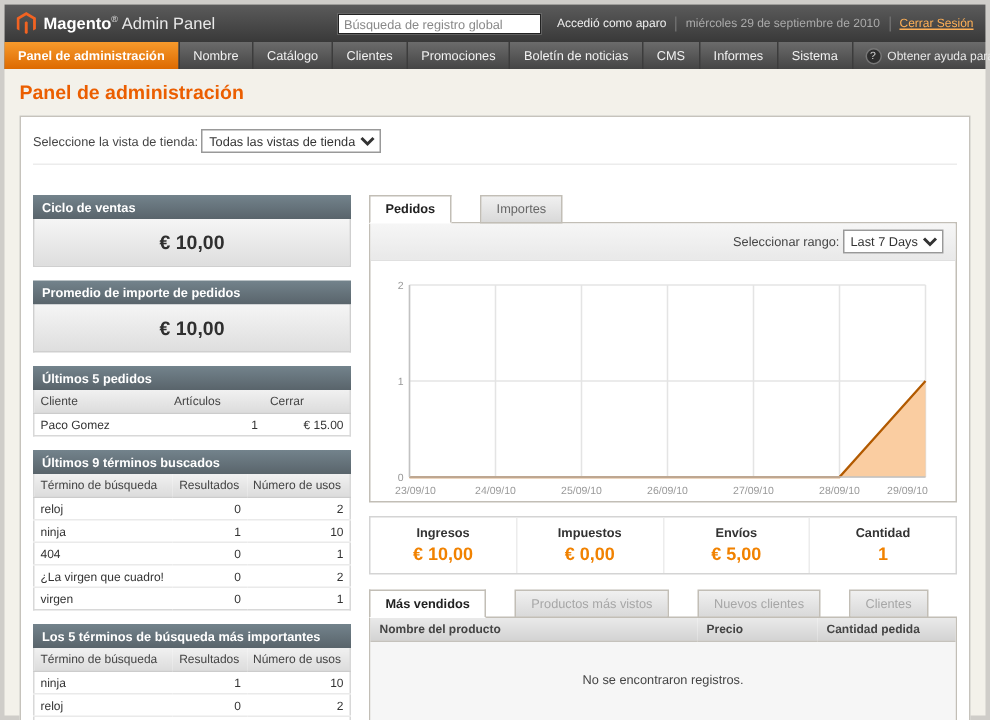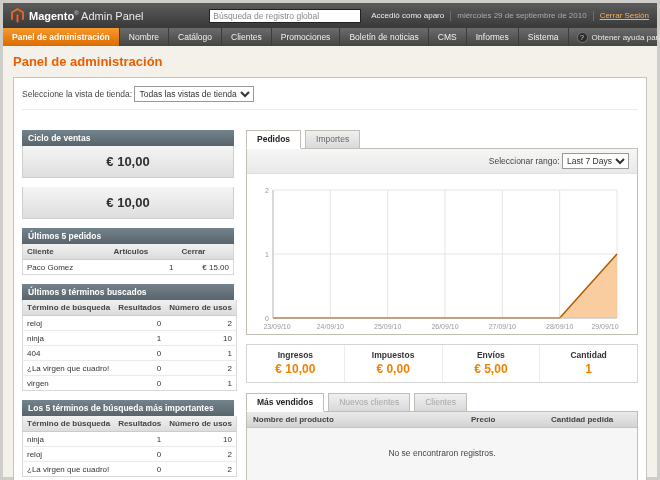--- a/index.html
+++ b/index.html
@@ -8,21 +8,21 @@
   .app { margin:3px; background:#f3f1ea; height:474px; }
 
   
   .hdr { height:25px; background:linear-gradient(#5b5b5b,#393939); display:flex; align-items:center; padding:0 8px; }
   .logo { display:flex; align-items:center; gap:5px; }
   .logo-text { color:#fff; font-size:11px; white-space:nowrap; }
   .logo-text b { font-weight:bold; }
   .logo-text sup { font-size:6px; color:#ddd; }
   .logo-text .suffix { color:#e8e8e8; font-weight:normal; }
   .hdr-spacer { flex:1; }
-  .global-search { width:152px; height:14px; font-size:8.5px; color:#888; border:1px solid #222; background:#fff; padding:0 3px; font-family:inherit; }
+  .global-search { width:136px; height:14px; font-size:8.5px; color:#888; border:1px solid #222; background:#fff; padding:0 3px; font-family:inherit; }
   .hdr-right { display:flex; align-items:center; gap:6px; margin-left:10px; font-size:8px; color:#ccc; white-space:nowrap; }
   .hdr-sep { width:1px; height:10px; background:#6d6d6d; }
   .logged { color:#eee; }
   .hdr-date { color:#aaa;text-align:center; }
   .logout { color:#ffb056; text-decoration:underline; cursor:pointer; }
 
   
   .nav { height:18px; background:linear-gradient(#6b6b6b,#454545); display:flex; align-items:stretch; font-size:8.5px; color:#f2f2f2; }
   .nav-item { display:flex; align-items:center; padding:0 9px; border-right:1px solid #3c3c3c; cursor:pointer; white-space:nowrap; }
   .nav-item.active { background:linear-gradient(#f79a2c,#dd6a00); font-weight:bold; color:#fff; }
@@ -38,27 +38,27 @@
 
   .cols { display:flex; gap:12px; align-items:flex-start; }
   .col-left { width:212px; flex:none; }
   .col-right { flex:1; min-width:0; }
 
   
   .panel { margin-bottom:9px; }
   .panel-head { background:linear-gradient(#73838c,#59646b); color:#fff; font-size:8.5px; font-weight:bold; padding:3px 6px; }
   .panel-value { border:1px solid #cfcfcf; border-top:none; background:linear-gradient(#f5f5f5,#dedede); text-align:center; font-size:13px; font-weight:bold; color:#2f2f2f; padding:8px 0; }
   .grid { width:100%; border-collapse:collapse; border:1px solid #d8d8d8; border-top:none; font-size:8px; }
-  .grid th { background:linear-gradient(#f1f1f1,#dcdcdc); color:#444; font-weight:bold; text-align:left; padding:3px 4px; border-bottom:1px solid #ccc; white-space:nowrap; }
+  .grid th { background:linear-gradient(#f1f1f1,#dcdcdc); color:#444; font-weight:normal; text-align:left; padding:3px 4px; border-bottom:1px solid #ccc; white-space:nowrap; }
   .grid td { padding:2.5px 4px; border-bottom:1px solid #eaeaea; color:#333; background:#fff;margin-left:44px; }
   .grid tr:last-child td { border-bottom:none; }
   .num { text-align:right; }
 
   
-  .tabbar { display:flex; gap:4px; position:relative; z-index:2; margin-bottom:-1px; }
+  .tabbar { display:flex; gap:19px; position:relative; z-index:2; margin-bottom:-1px; }
   .tab { border:1px solid #c2beb6; padding:3px 10px 4px; font-size:8.5px; background:linear-gradient(#f0f0f0,#d9d9d9); color:#666; cursor:pointer; white-space:nowrap; }
   .tab.active { background:#fff; border-bottom-color:#fff; font-weight:bold; color:#222; }
   .tab.disabled { color:#a6a6a6; }
   .tabbox { border:1px solid #c2beb6; background:#fff; position:relative; z-index:1; }
   .range-bar { background:linear-gradient(#f6f6f6,#e9e9e9); border-bottom:1px solid #e0e0e0; padding:4px 8px; text-align:right; font-size:8.5px; color:#444; }
   .chart-wrap { padding:8px 10px 2px; }
   #orders-chart { width:100%; height:150px; display:block; }
   #orders-chart text { font-family:"Liberation Sans", sans-serif; }
   .vgrid,.hgrid { stroke:#e4e4e4; stroke-width:1; }
   .axis { stroke:#c2c2c2; stroke-width:1; }
@@ -129,20 +129,21 @@
       <div class="cols">
 
         <div class="col-left">
 
           <div class="panel">
             <div class="panel-head">Ciclo de ventas</div>
             <div class="panel-value">€ 10,00</div>
           </div>
 
           <div class="panel">
+            <div class="panel-head">Promedio de importe de pedidos</div>
             <div class="panel-value">€ 10,00</div>
           </div>
 
           <div class="panel">
             <div class="panel-head">Últimos 5 pedidos</div>
             <table class="grid">
               <tbody>
                   <tr>
                 <th>Cliente</th>
                 <th class="num">Artículos</th>
@@ -280,20 +281,21 @@
               <div class="total-value">€ 5,00</div>
             </div>
             <div class="total-cell">
               <div class="total-label">Cantidad</div>
               <div class="total-value">1</div>
             </div>
           </div>
 
           <div class="tabbar bottom-tabs">
             <div class="tab active">Más vendidos</div>
+            <div class="tab disabled">Productos más vistos</div>
             <div class="tab disabled">Nuevos clientes</div>
             <div class="tab disabled">Clientes</div>
           </div>
 
           <div class="tabbox">
             <table class="ptable">
               <colgroup>
                   <col>
                   <col style="width:80px">
                   <col style="width:92px">

